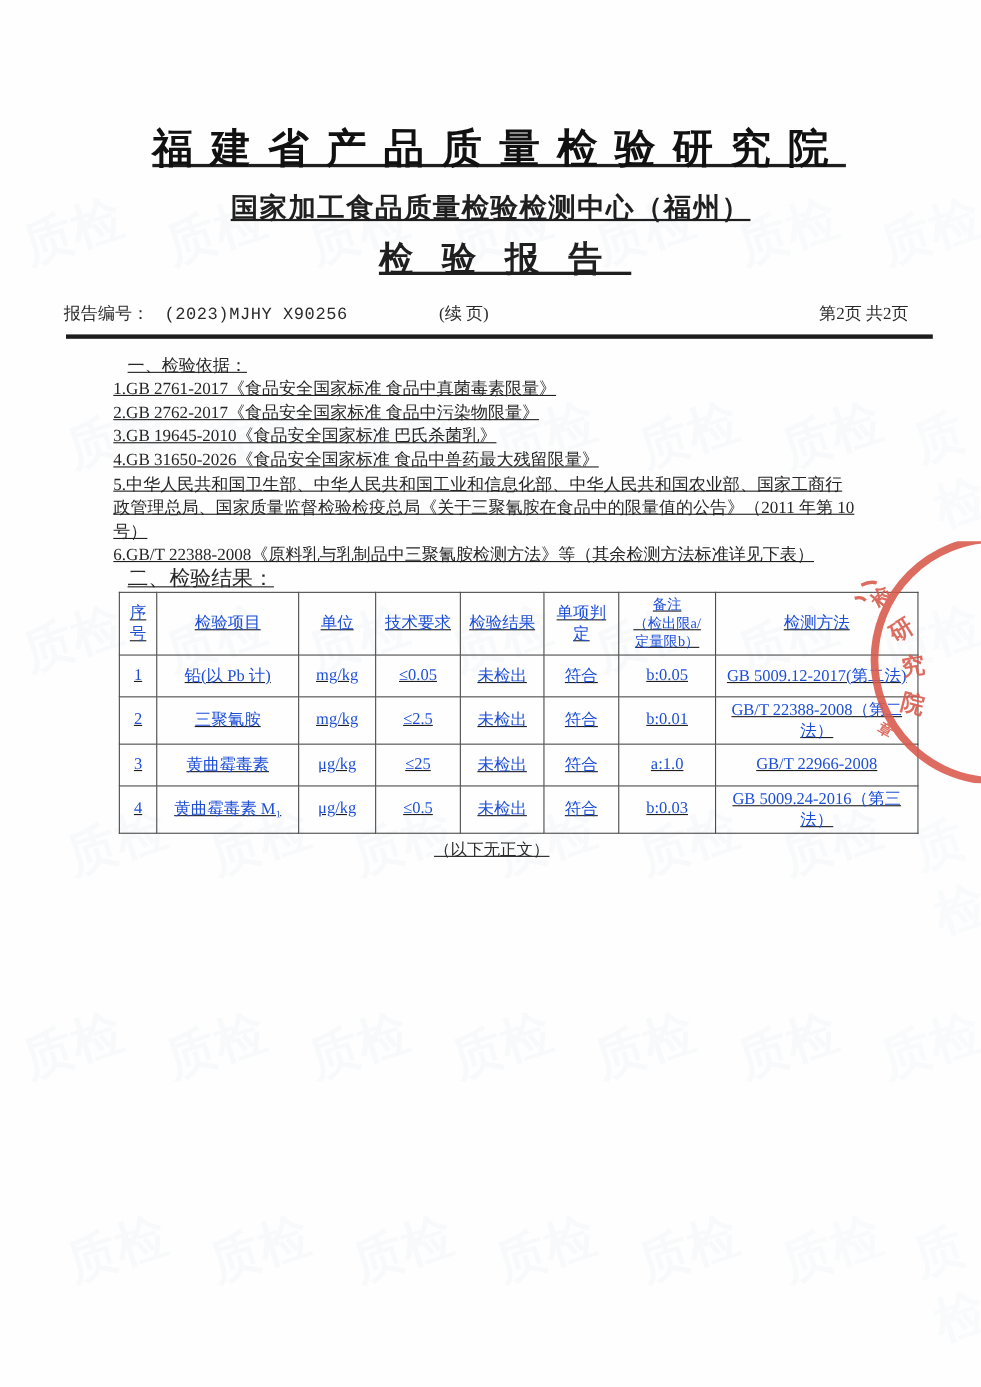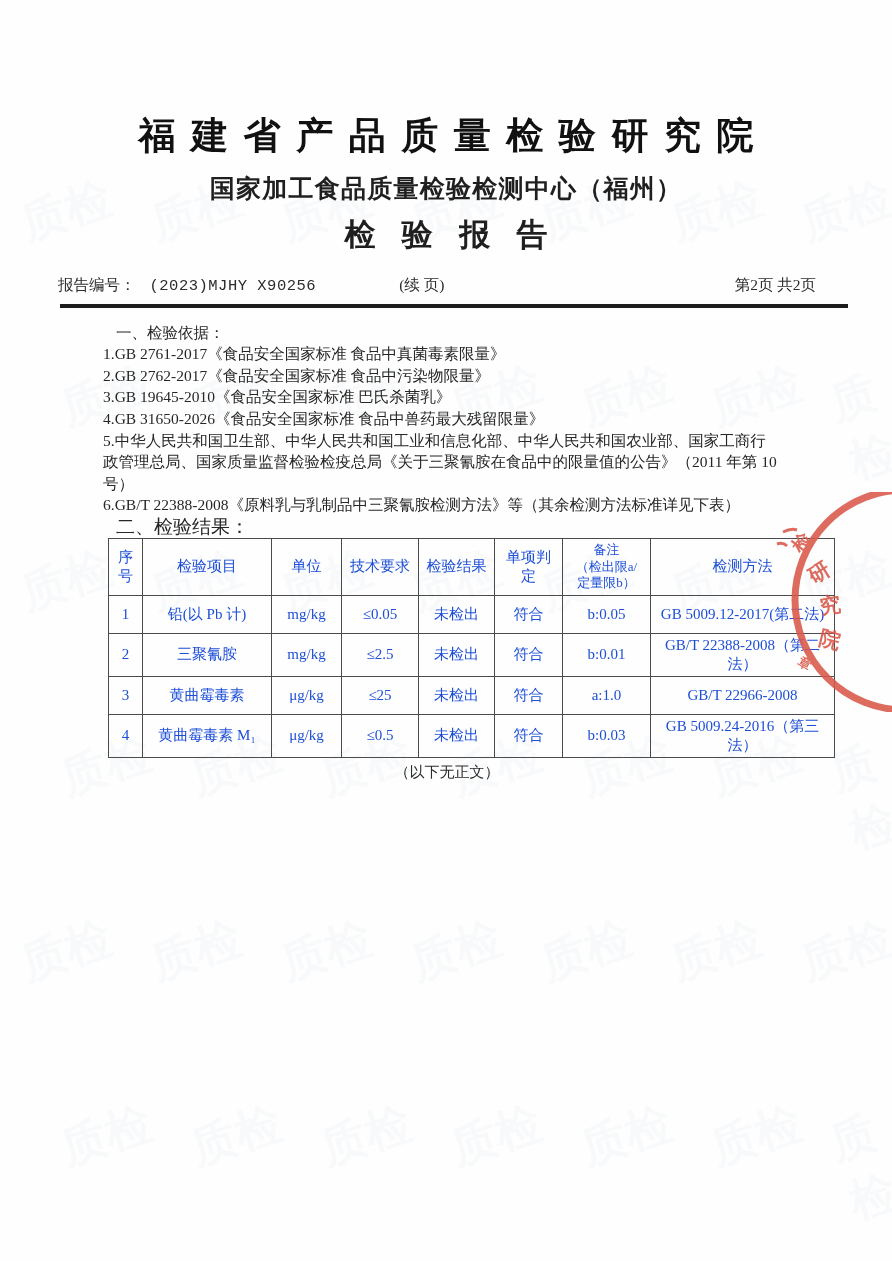--- a/index.html
+++ b/index.html
@@ -10,38 +10,38 @@
     font-family:"Liberation Serif","DejaVu Serif",serif;
     color:#1f1f1f;
     overflow:hidden;
   }
   
   .watermark { position:absolute; inset:0; pointer-events:none; z-index:0; }
   .watermark span {
     position:absolute; font-size:46px; color:#8fa8bd; opacity:0.045;
     transform:rotate(-18deg); font-weight:bold;
   }
-  .content { position:relative; z-index:1; }
+  .content { position:relative; z-index:1;text-decoration:underline; }
 
   .titles { text-align:center; padding-top:116px; }
   .main-title {
     font-size:37px; font-weight:bold; color:#111;
     letter-spacing:0.42em; padding-left:0.42em; line-height:1.1;
   }
   .sub-title { font-size:25px; font-weight:bold; margin-top:15px; letter-spacing:0.05em; }
   .report-title {
     font-size:31px; font-weight:bold; margin-top:9px;
     letter-spacing:0.85em; padding-left:0.85em;
   }
 
   .meta-row { position:relative; margin:19px 60px 0 58px; font-size:15.5px; height:22px; color:#2b2b2b; }
   .meta-left  { position:absolute; left:0; white-space:nowrap; }
   .meta-no    { margin-left:14px; font-family:"Liberation Mono","DejaVu Sans Mono",monospace; letter-spacing:0.5px; }
   .meta-center{ position:absolute; left:47%; transform:translateX(-50%); }
-  .meta-right { position:absolute; right:16px; }
+  .meta-right { position:absolute; right:6px; }
 
   .rule { margin:7px 44px 0 60px; height:4px; background:#1d1d1d; }
 
   .basis {
     margin:14px 112px 0 103px;
     font-size:15.5px; line-height:21.6px; color:#262626;
   }
   .basis-heading { padding-left:13px; }
   .basis p { margin:0; }
 

